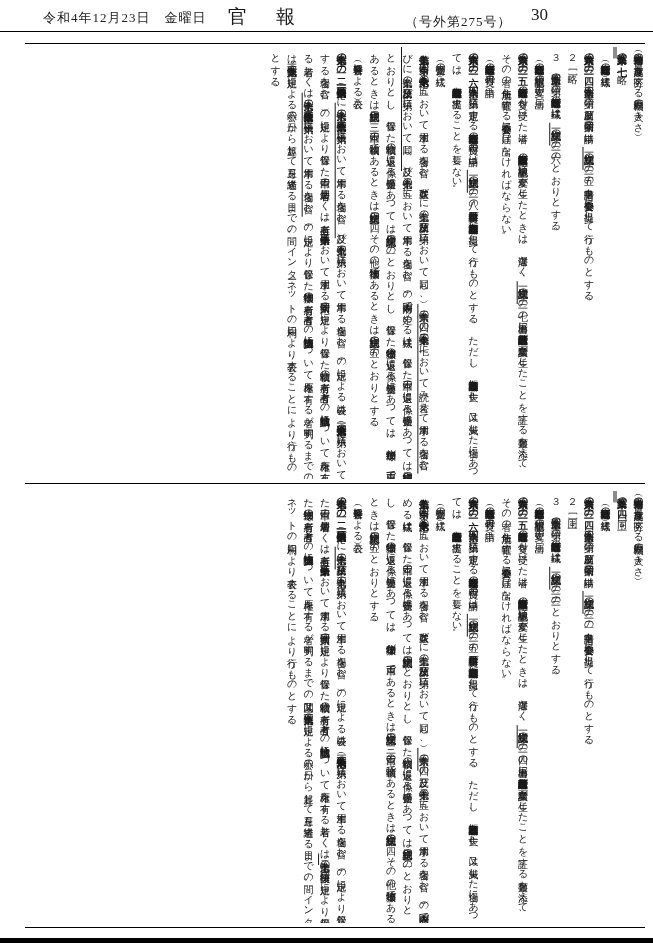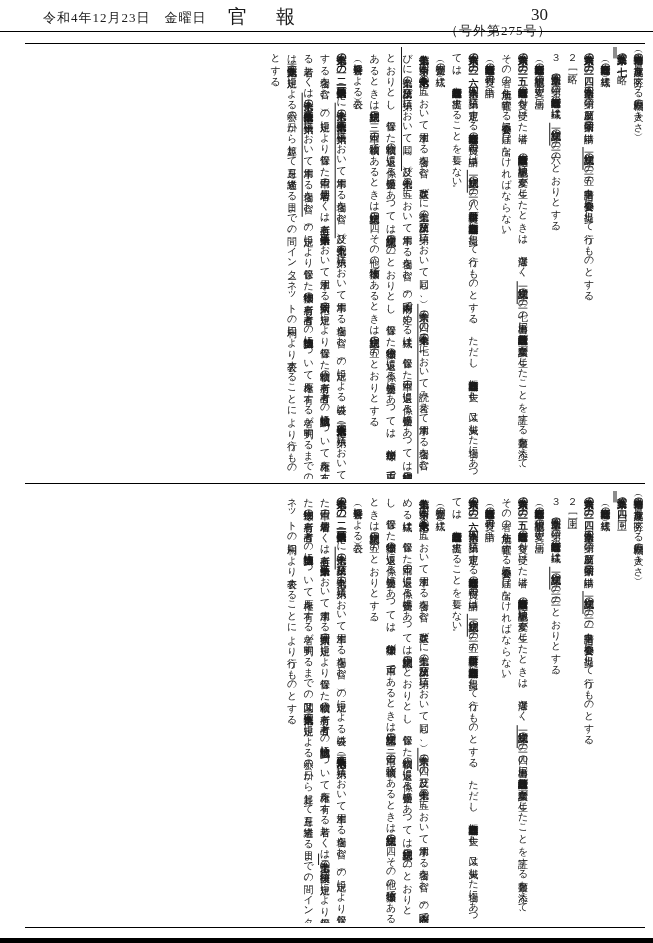--- a/index.html
+++ b/index.html
@@ -4,21 +4,21 @@
 <style>
   html,body{margin:0;padding:0;}
   body{
     width:653px;height:943px;position:relative;background:#ffffff;
     font-family:"Liberation Serif",serif;color:#1a1a1a;overflow:hidden;
   }
   
   .header{position:absolute;left:0;top:0;width:560px;height:31px;}
   .hdr-date{position:absolute;left:43px;top:9px;font-size:13px;letter-spacing:1px;white-space:nowrap;}
   .hdr-title{position:absolute;left:228px;top:4px;font-size:19px;letter-spacing:29px;white-space:nowrap;}
-  .hdr-issue{position:absolute;left:405px;top:22px;font-size:13px;letter-spacing:1px;white-space:nowrap;margin-left:40px;}
+  .hdr-issue{position:absolute;left:405px;top:13px;font-size:13px;letter-spacing:1px;white-space:nowrap;}
   .hdr-page{position:absolute;right:12px;top:5px;font-size:17px;white-space:nowrap;}
   .rule-full{position:absolute;left:0;width:653px;border-top:1.5px solid #000;}
   .rule-inset{position:absolute;left:25px;right:8px;border-top:1px solid #000;}
   .bottom-strip{position:absolute;left:0;top:938px;width:653px;height:5px;background:#000;}
   
   .panel{
     position:absolute;left:12px;width:634px;height:432px;
     writing-mode:vertical-rl;text-orientation:mixed;
     font-size:10px;line-height:16.5px;letter-spacing:0;
     overflow:hidden;

